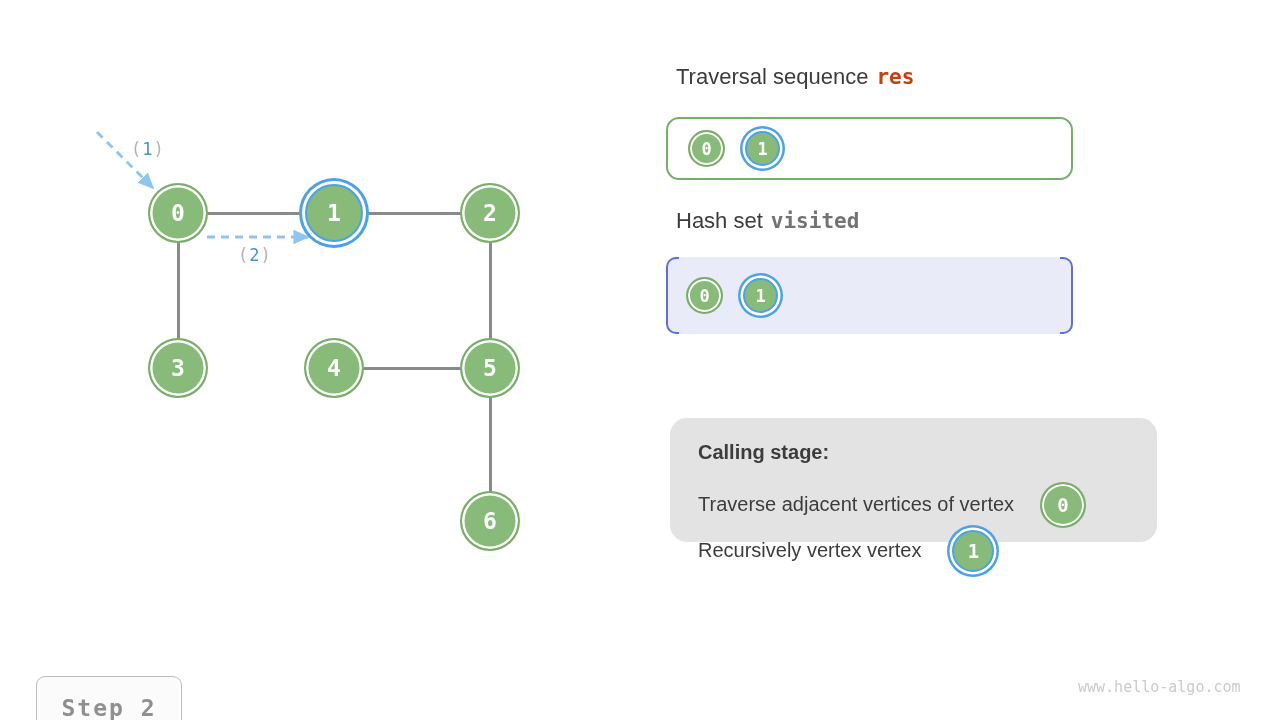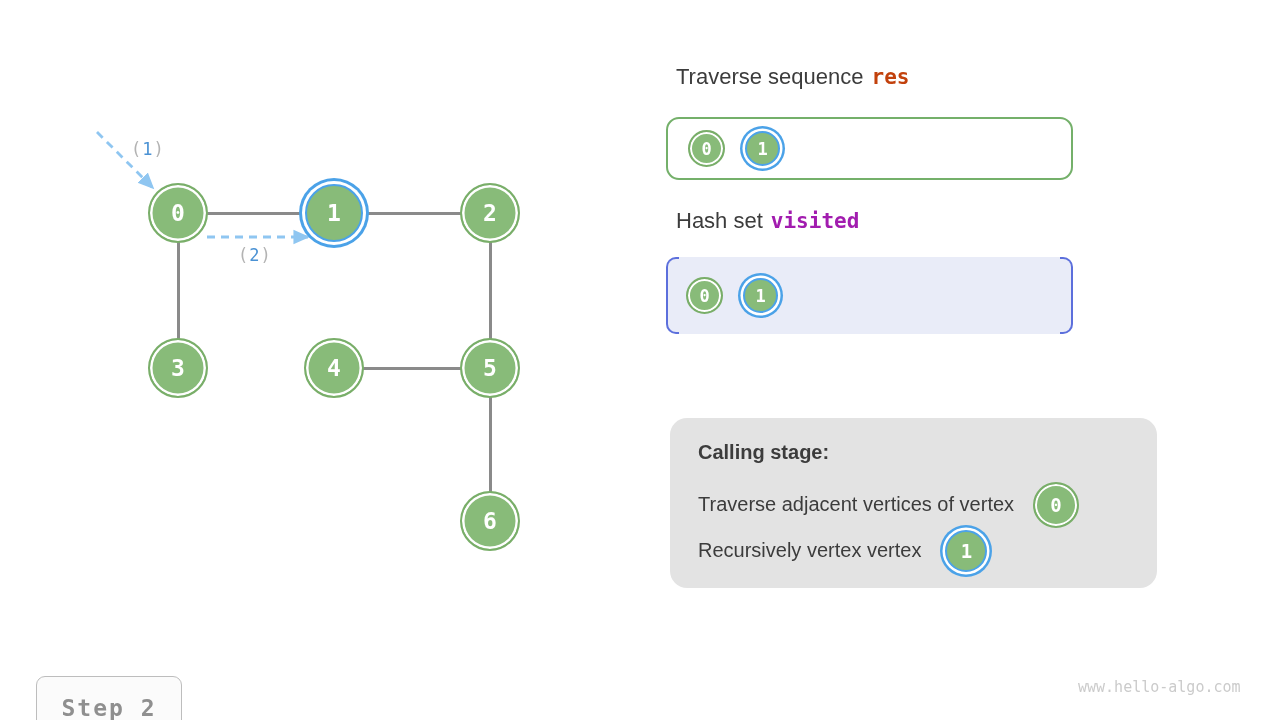--- a/index.html
+++ b/index.html
@@ -42,21 +42,21 @@
 
   
   .panel-title {
     position: absolute; font-size: 22px; color: #3c3c3c; white-space: nowrap;
   }
   .panel-title .code {
     font-family: "DejaVu Sans Mono", monospace;
     font-weight: bold; font-size: 21px; margin-left: 8px;
   }
   .code-green { color: #c2410c; }
-  .code-blue  { color: #a21caf; }
+  .code-blue  { color: #737373; }
 
   .res-box {
     position: absolute; left: 666px; top: 117px; width: 407px; height: 63px;
     box-sizing: border-box; border: 2px solid #74b06a; border-radius: 13px;
     background: #ffffff; display: flex; align-items: center;
     padding-left: 20px; gap: 16px;
   }
   .visited-box {
     position: absolute; left: 666px; top: 257px; width: 407px; height: 77px;
     box-sizing: border-box; background: #e9ecf8; border-radius: 10px;
@@ -75,30 +75,30 @@
     font-size: 17px; font-weight: bold; flex: 0 0 auto;
   }
   .sv.active {
     width: 35px; height: 35px;
     border: 2px solid #4ba2e8;
     box-shadow: 0 0 0 2.5px #ffffff, 0 0 0 5px #4ba2e8;
     margin-left: 4px;
   }
 
   .calling-box {
-    position: absolute; left: 670px; top: 418px; width: 487px; height: 170px;
+    position: absolute; left: 670px; top: 418px; width: 487px; height: 124px;
     background: #e3e3e3; border-radius: 17px;
   }
   .calling-title {
     position: absolute; left: 28px; top: 23px;
     font-size: 20px; font-weight: bold; color: #3c3c3c;
   }
   .calling-row {
     position: absolute; left: 28px; height: 47px;
-    display: flex; align-items: center; gap: 19px;
+    display: flex; align-items: center; gap: 26px;
     font-size: 20px; color: #3c3c3c; white-space: nowrap;
   }
   .calling-row.row1 { top: 63px; }
   .calling-row.row2 { top: 109px; }
   .cv {
     box-sizing: border-box; width: 46px; height: 46px; border-radius: 50%;
     background: #88bb79; border: 2px solid #79ae69;
     box-shadow: inset 0 0 0 2px #ffffff;
     display: flex; align-items: center; justify-content: center;
     color: #ffffff; font-family: "DejaVu Sans Mono", monospace;
@@ -156,21 +156,21 @@
 
   <div class="gv" style="left:148px; top:183px;">0</div>
   <div class="gv active" style="left:305px; top:184px;">1</div>
   <div class="gv" style="left:460px; top:183px;">2</div>
   <div class="gv" style="left:148px; top:338px;">3</div>
   <div class="gv" style="left:304px; top:338px;">4</div>
   <div class="gv" style="left:460px; top:338px;">5</div>
   <div class="gv" style="left:460px; top:491px;">6</div>
 
   <div class="panel-title" style="left:676px; top:64px;">
-    <span>Traverse sequence</span><span class="code code-green">res</span>
+    <span>Traversal sequence</span><span class="code code-green">res</span>
   </div>
   <div class="res-box">
     <div class="sv">0</div>
     <div class="sv active">1</div>
   </div>
 
   <div class="panel-title" style="left:676px; top:208px;">
     <span>Hash set</span><span class="code code-blue">visited</span>
   </div>
   <div class="visited-box">

